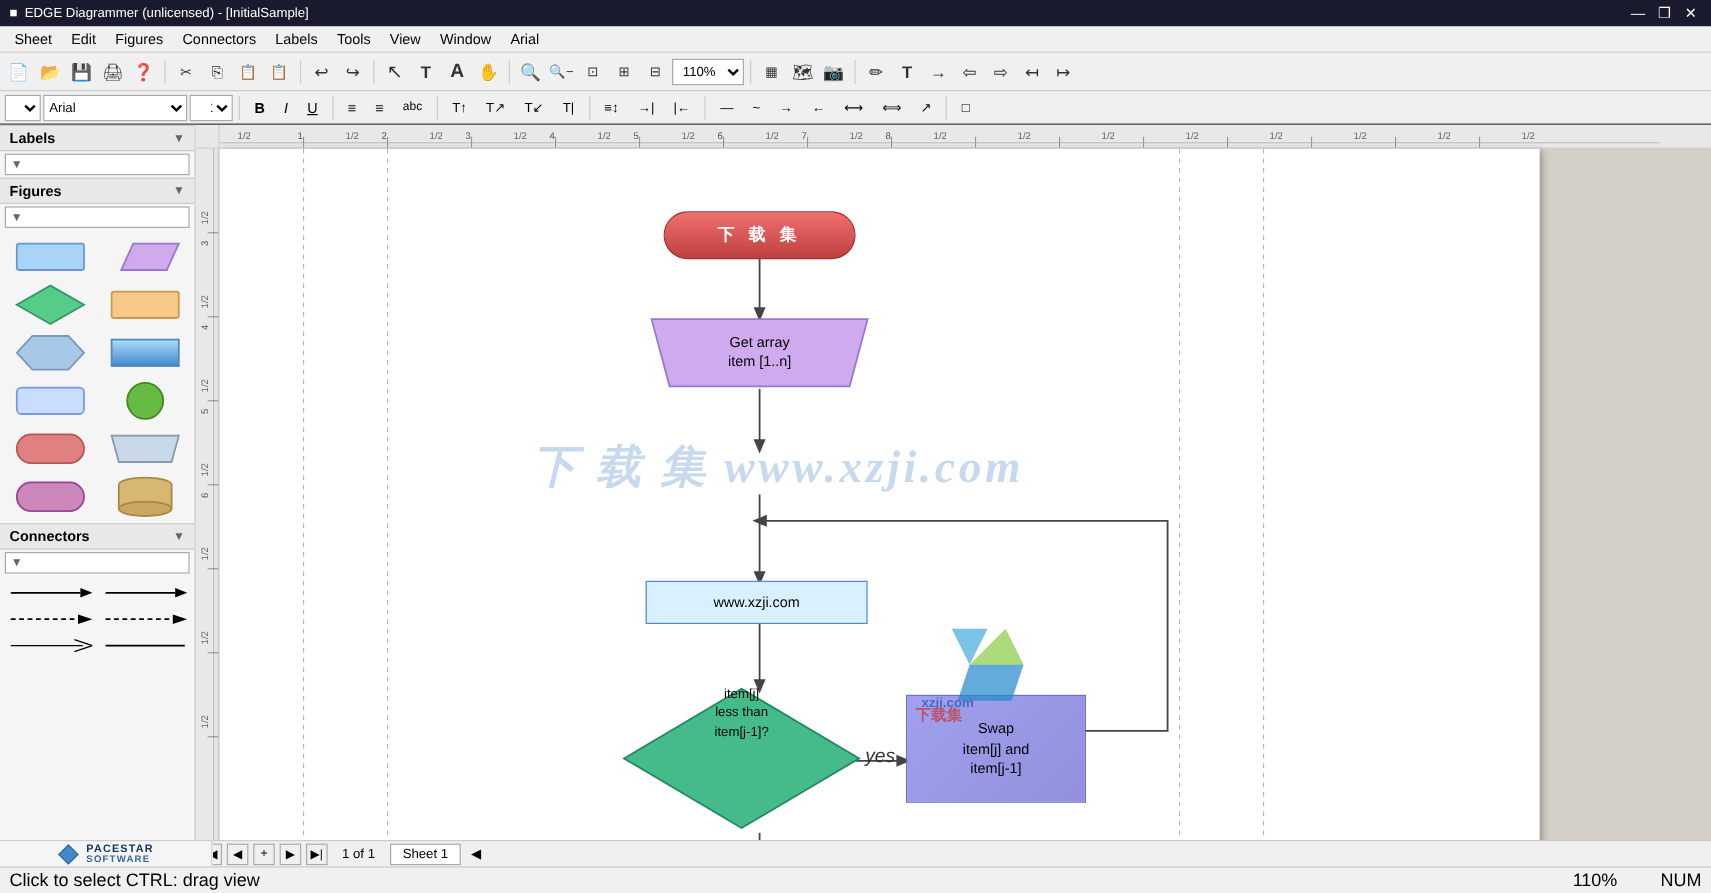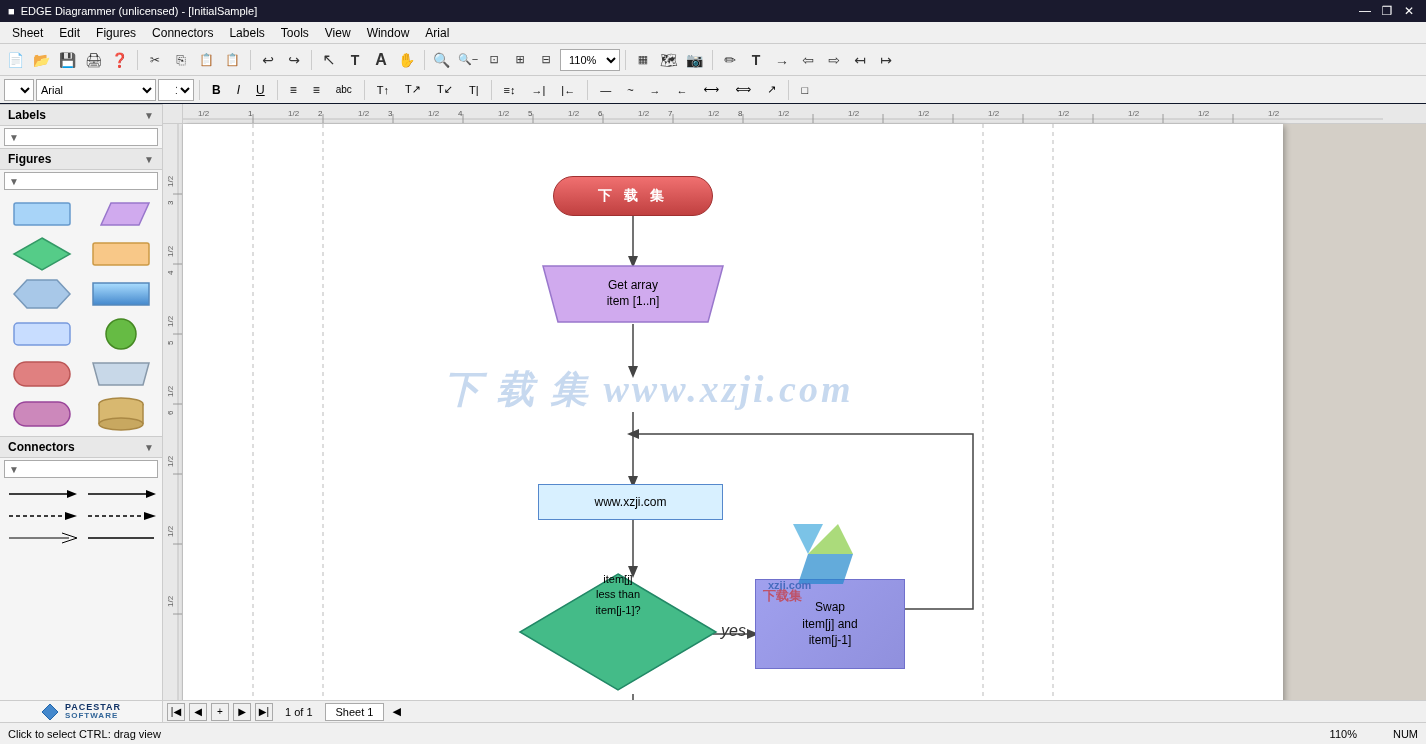--- a/index.html
+++ b/index.html
@@ -694,36 +694,36 @@
   <button class="nav-btn">|◀</button>
   <button class="nav-btn">◀</button>
   <button class="nav-btn">+</button>
   <button class="nav-btn">▶</button>
   <button class="nav-btn">▶|</button>
   <span style="margin:0 8px;">1 of 1</span>
   <span class="page-tab">Sheet 1</span>
   <span style="margin-left:4px;">◀</span>
 </div>
 
-<div id="logo" style="position:fixed; bottom:22px; left:0; width:163px; height:22px;
+<div id="logo" style="position:fixed; bottom:22px; left:0; width:177px; height:22px;
             background:#f5f5f5; border-top:1px solid #ccc; border-right:1px solid #ccc;
             display:flex; align-items:center; justify-content:center; gap:6px;">
   <svg width="18" height="18">
     <polygon points="9,1 17,9 9,17 1,9" fill="#4488cc" stroke="#2266aa" stroke-width="1"></polygon>
   </svg>
   <div style="display:flex; flex-direction:column; line-height:1;">
     <span style="font-size:9px; font-weight:bold; color:#113366; letter-spacing:1px;">PACESTAR</span>
     <span style="font-size:8px; color:#336699; letter-spacing:1px;">SOFTWARE</span>
   </div>
 </div>
 
 <div id="statusbar" style="position:fixed; bottom:0; left:0; right:0; height:22px;
             background:#f0f0f0; border-top:1px solid #ccc;
             display:flex; align-items:center; justify-content:space-between;
-            padding:0 8px; font-size:11px;">
+            padding:0 8px; font-size:15px;">
   <div id="statusbar-left">
     <span>Click to select   CTRL: drag view</span>
   </div>
   <div id="statusbar-right">
     <span>110%</span>
     <span style="margin-left:20px;">NUM</span>
   </div>
 </div>
 
 </body></html>

